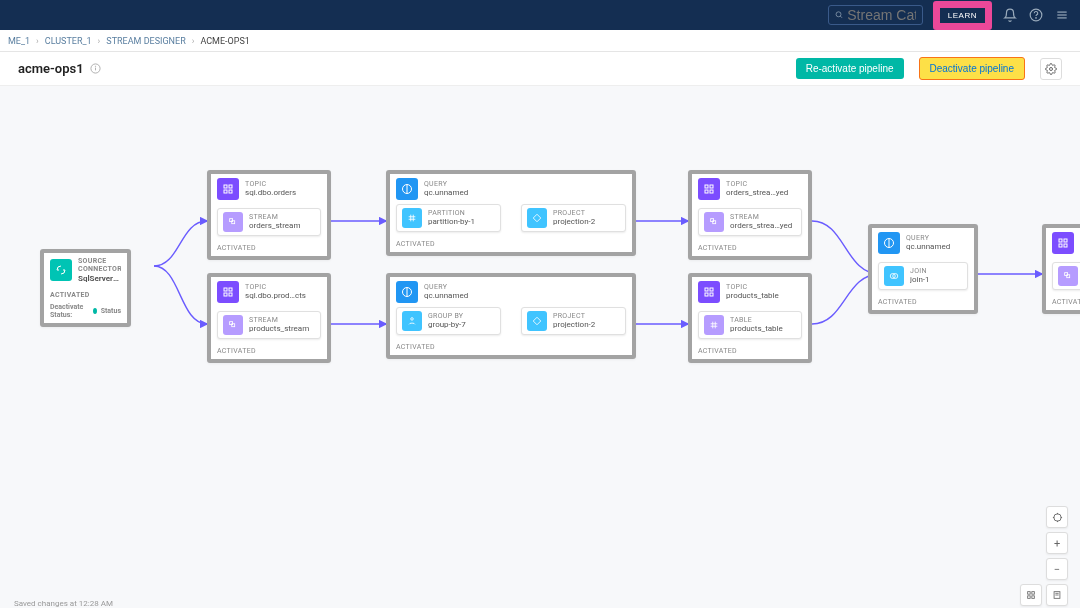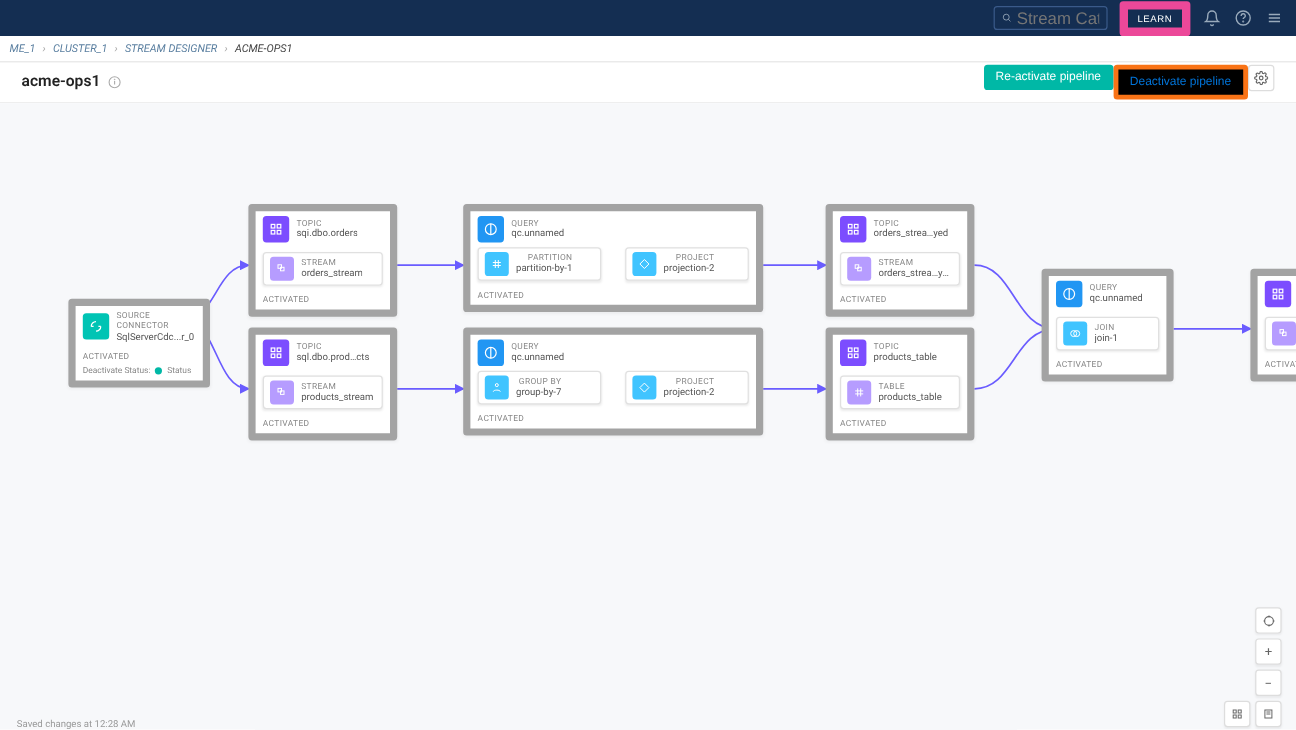--- a/index.html
+++ b/index.html
@@ -9,55 +9,55 @@
   .topnav { height: 30px; background: #142e52; display: flex; align-items: center; justify-content: flex-end; padding: 0 10px; gap: 10px; }
   .search-box { display: flex; align-items: center; border: 1px solid #3a5a8a; border-radius: 3px; padding: 2px 6px; width: 95px; height: 20px; }
   .search-box input { background: transparent; border: none; outline: none; color: #aaa; font-size: 14px; width: 100%; }
   .search-box svg { width: 10px; height: 10px; margin-right: 4px; }
   .learn-btn { border: 7px solid #ec4899; color: #fff; background: transparent; font-size: 8px; padding: 3px 8px; border-radius: 3px; cursor: pointer; letter-spacing: 0.5px; }
   .topnav-icon { width: 16px; height: 16px; display: flex; align-items: center; justify-content: center; cursor: pointer; }
   .topnav-icon svg { stroke: #9ab; }
   
   
   .breadcrumb { height: 22px; border-bottom: 1px solid #e5e5e5; display: flex; align-items: center; padding: 0 8px; gap: 6px; font-size: 9px; color: #5a7fa0; }
-  .breadcrumb span { cursor: pointer; font-style: italic; }
+  .breadcrumb span { cursor: pointer; }
   .breadcrumb .sep { color: #aaa; }
   .breadcrumb .current { color: #444; }
   
   
   .page-header { height: 34px; display: flex; align-items: center; justify-content: space-between; padding: 0 18px; border-bottom: 1px solid #eee; }
   .page-title { font-size: 13px; font-weight: 600; color: #222; display: flex; align-items: center; gap: 6px; }
   .page-title svg { width: 11px; height: 11px; }
-  .header-actions { display: flex; align-items: flex-start; gap: 0; }
+  .header-actions { display: flex; align-items: center; gap: 15px; }
   .btn-primary { background: #00b8a6; color: #fff; border: none; padding: 5px 10px; border-radius: 3px; font-size: 10px; cursor: pointer; }
-  .btn-secondary { background: #000000; color: #0074d9; border: 4px solid #f97316; padding: 5px 10px; border-radius: 3px; font-size: 10px; cursor: pointer; }
+  .btn-secondary { background: #fde047; color: #0074d9; border: 1px solid #f97316; padding: 5px 10px; border-radius: 3px; font-size: 10px; cursor: pointer; }
   .gear-btn { width: 22px; height: 22px; border: 1px solid #ddd; border-radius: 3px; display: flex; align-items: center; justify-content: center; cursor: pointer; background: #fff; }
   
   
   .canvas { position: relative; width: 100%; height: 522px; background: #f7f8fa; overflow: hidden; }
   .canvas svg.edges { position: absolute; top: 0; left: 0; width: 100%; height: 100%; pointer-events: none; }
   
   
-  .node-group { position: absolute; background: #fff; border: 6px solid #a3a3a3; border-radius: 3px; box-shadow: 0 1px 3px rgba(0,0,0,0.05); }
+  .node-group { position: absolute; background: #fff; border: 4px solid #a3a3a3; border-radius: 3px; box-shadow: 0 1px 3px rgba(0,0,0,0.05); }
   .node-header { display: flex; align-items: center; padding: 4px 6px; gap: 6px; }
   .node-header-icon { width: 22px; height: 22px; border-radius: 3px; display: flex; align-items: center; justify-content: center; flex-shrink: 0; }
   .node-header-text { display: flex; flex-direction: column; line-height: 1.2; overflow: hidden; }
   .node-label { font-size: 7px; color: #888; text-transform: uppercase; letter-spacing: 0.3px; }
   .node-value { font-size: 8px; color: #555; white-space: nowrap; overflow: hidden; text-overflow: ellipsis; }
   .node-status { font-size: 7px; color: #888; text-transform: uppercase; padding: 4px 6px; letter-spacing: 0.3px; }
   
   
   .pill { display: flex; align-items: center; background: #fff; border: 1px solid #e0e0e0; border-radius: 3px; padding: 3px 5px; margin: 4px 6px; gap: 6px; box-shadow: 0 1px 2px rgba(0,0,0,0.08); }
   .pill-icon { width: 20px; height: 20px; border-radius: 3px; display: flex; align-items: center; justify-content: center; flex-shrink: 0; }
   .pill-text { display: flex; flex-direction: column; line-height: 1.15; overflow: hidden; }
   .pill-label { font-size: 7px; color: #888; text-transform: uppercase; letter-spacing: 0.3px; }
   .pill-value { font-size: 8px; color: #555; white-space: nowrap; overflow: hidden; text-overflow: ellipsis; }
   
   
-  .pill-row { display: flex; gap: 20px; padding: 0 6px 4px 6px; text-align: right; }
+  .pill-row { display: flex; gap: 20px; padding: 0 6px 4px 6px; }
   .pill-row .pill { margin: 0; flex: 1; min-width: 0; }
   
   
   .conn-row { display: flex; align-items: center; padding: 0 6px 4px 6px; font-size: 7px; color: #888; gap: 4px; }
   .dot { width: 6px; height: 6px; border-radius: 50%; display: inline-block; }
   .dot.running { background: #00b8a6; }
   
   
   .ic-purple { background: #7c4dff; }
   .ic-purple-light { background: #b69cff; }
@@ -156,21 +156,21 @@
       <path d="M331 238 L386 238"></path>
       <path d="M636 135 L688 135"></path>
       <path d="M636 238 L688 238"></path>
       <path d="M812 135 C845 135 845 188 880 188"></path>
       <path d="M812 238 C845 238 845 188 880 188"></path>
       <path d="M978 188 L1042 188"></path>
       <path d="M1072 180 L1080 180"></path>
     </g>
   </svg>
 
-  <div class="node-group" style="left:57px; top:163px; width:118px;">
+  <div class="node-group" style="left:40px; top:163px; width:91px;font-weight:bold;">
     <div class="node-header">
       <div class="node-header-icon ic-teal">
         <svg class="icon-svg" viewBox="0 0 24 24" fill="none" stroke="#fff" stroke-width="2">
             <path d="M4 12a8 8 0 0 1 8-8"></path>
             <path d="M20 12a8 8 0 0 1-8 8"></path>
             <path d="M4 12h4"></path>
             <path d="M16 12h4"></path>
           </svg>
       </div>
       <div class="node-header-text">

